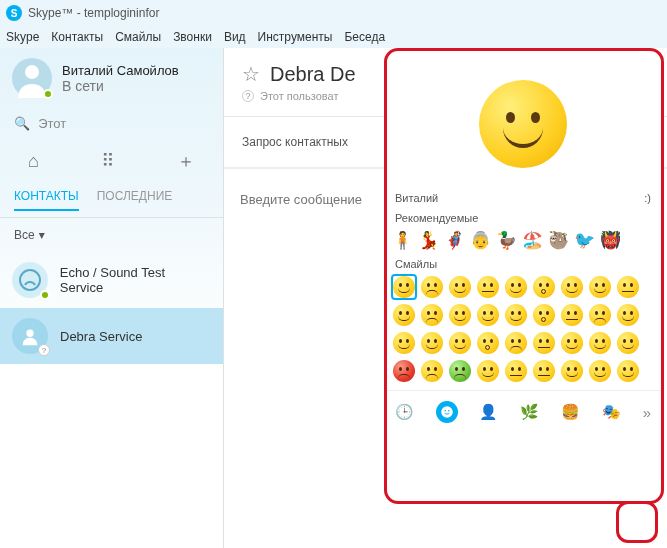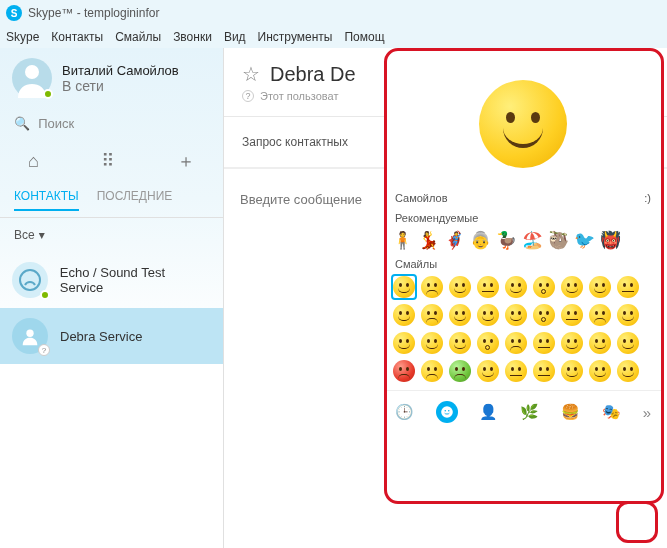--- a/index.html
+++ b/index.html
@@ -79,41 +79,41 @@
   <span>Skype™ - templogininfor</span>
 </div>
 
 <div class="menubar">
   <span>Skype</span>
   <span>Контакты</span>
   <span>Смайлы</span>
   <span>Звонки</span>
   <span>Вид</span>
   <span>Инструменты</span>
-  <span>Помощ</span>
+  <span>Беседа</span>
 </div>
 
 <div class="main">
   <div class="sidebar">
     <div class="profile">
       <div class="avatar">
         <svg viewBox="0 0 40 40">
             <circle cx="20" cy="14" r="7" fill="#fff"></circle>
             <path d="M6 40c0-10 7-14 14-14s14 4 14 14" fill="#fff"></path>
           </svg>
         <div class="status-dot"></div>
       </div>
       <div class="profile-info">
         <div class="profile-name">Виталий Самойлов</div>
         <div class="profile-status">В сети</div>
       </div>
     </div>
     <div class="search">
       <span>🔍</span>
-      <span>Поиск</span>
+      <span>Этот</span>
     </div>
     <div class="nav-icons">
       <span>⌂</span>
       <span>⠿</span>
       <span>＋</span>
     </div>
     <div class="tabs">
       <div class="tab active">КОНТАКТЫ</div>
       <div class="tab">ПОСЛЕДНИЕ</div>
     </div>
@@ -177,21 +177,21 @@
 
     <div class="emoji-panel">
       <div class="big-emoji">
         <div class="big-face">
             <div class="eye l"></div>
             <div class="eye r"></div>
             <div class="mouth"></div>
           </div>
       </div>
       <div class="emoji-label">
-        <span>Самойлов</span>
+        <span>Виталий</span>
         <span>:)</span>
       </div>
       <div class="section-label">Рекомендуемые</div>
       <div class="emoji-row">
         <div class="rec">🧍</div>
         <div class="rec">💃</div>
         <div class="rec">🦸</div>
         <div class="rec">👵</div>
         <div class="rec">🦆</div>
         <div class="rec">🏖️</div>

